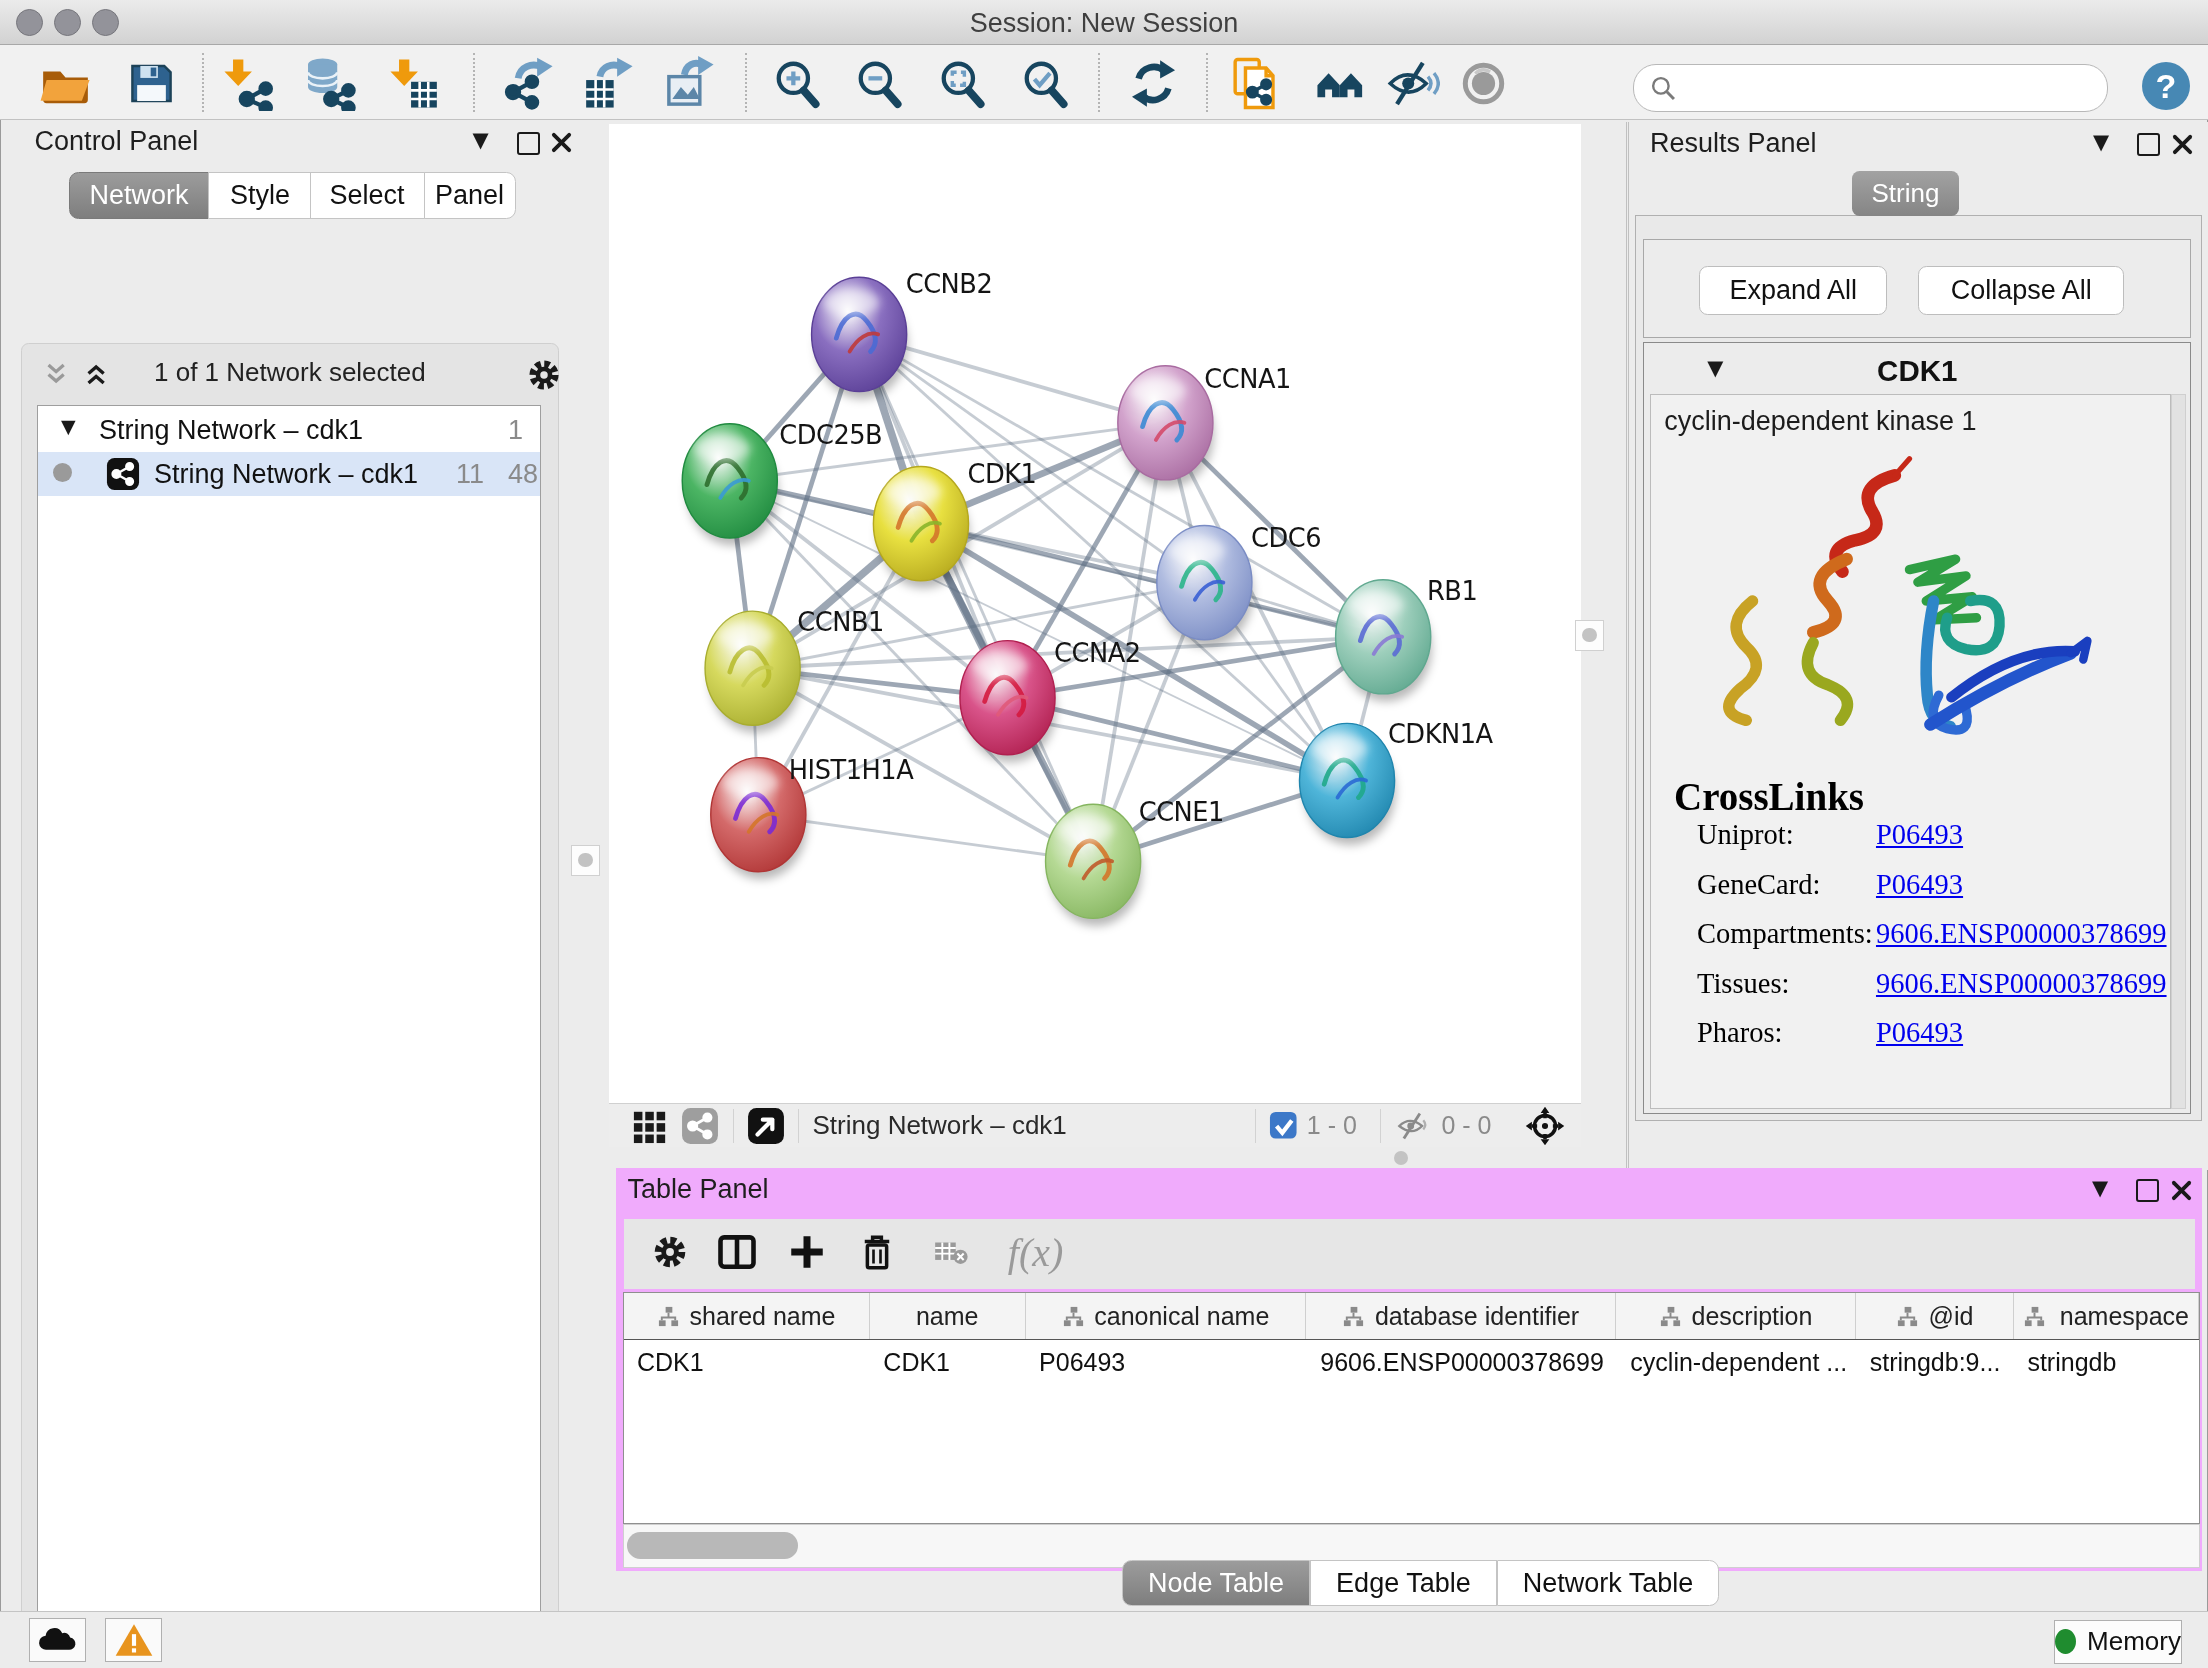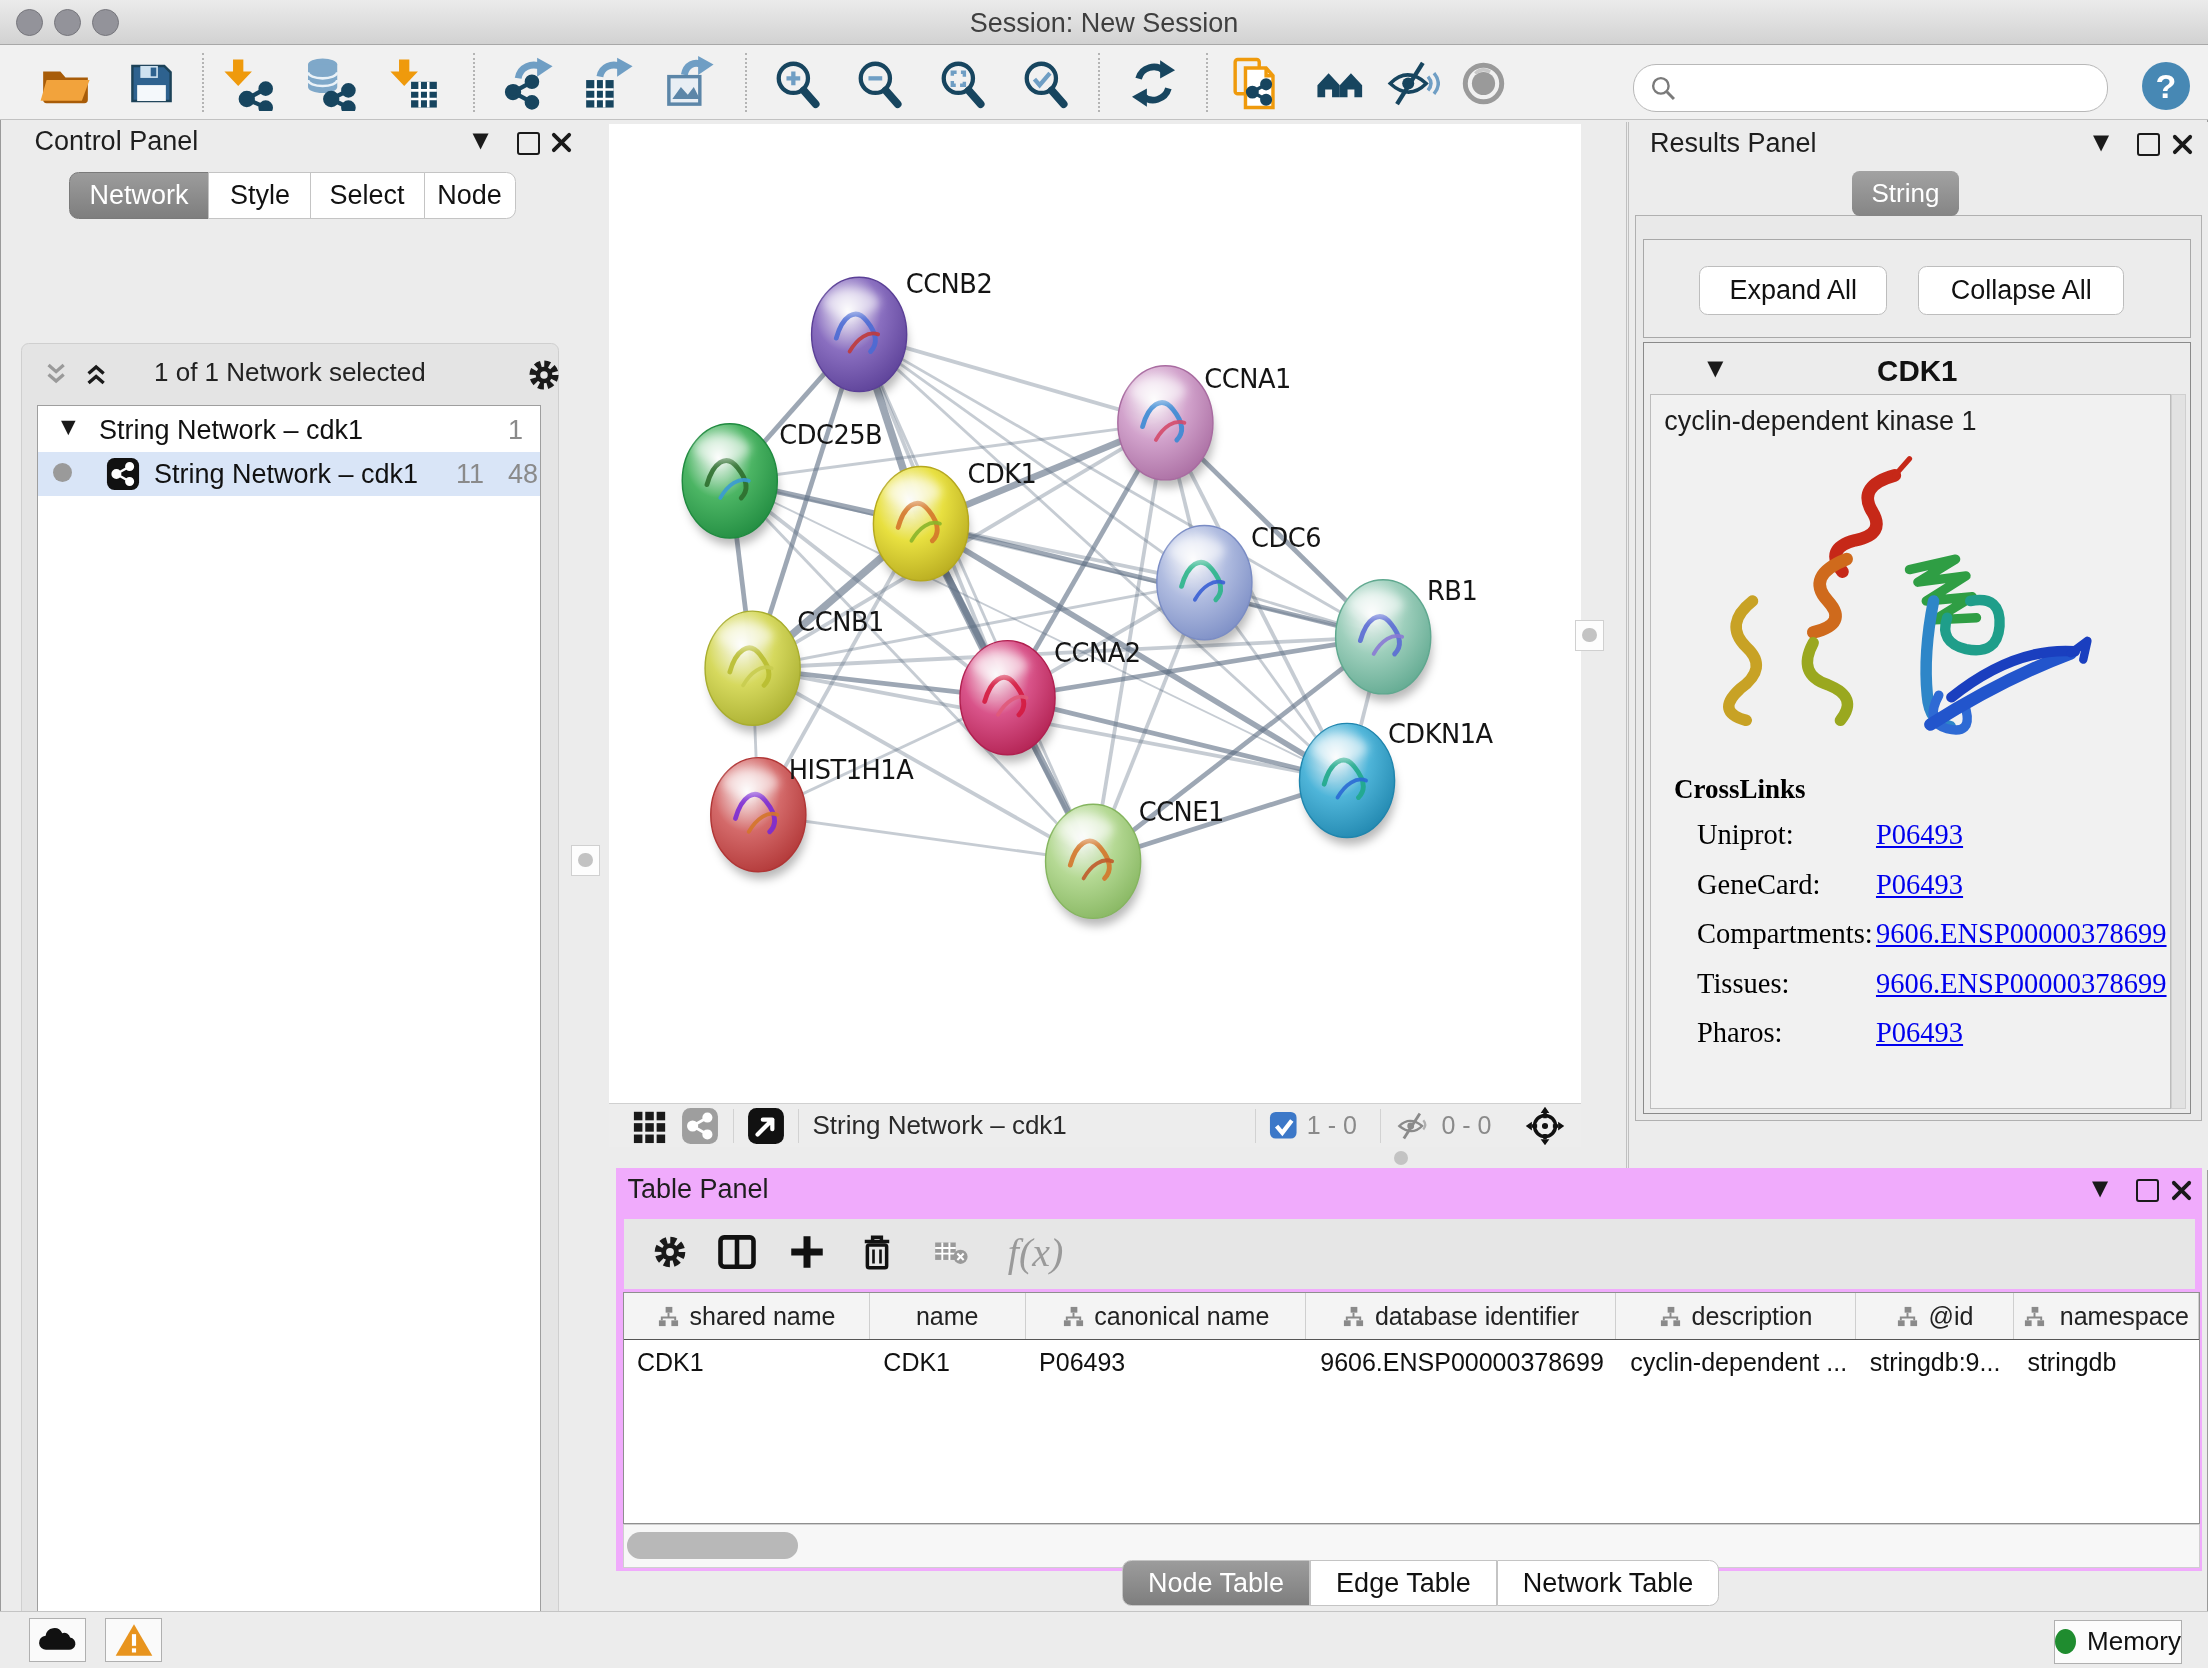--- a/index.html
+++ b/index.html
@@ -62,21 +62,21 @@
       display:flex;align-items:center;justify-content:center;z-index:3;}
   .expbox{position:absolute;left:7.6px;top:23px;width:546px;height:97px;background:#ececec;border:1px solid #a8a8a8;}
   .rbtn{position:absolute;top:26px;height:47px;background:#fff;border:1px solid #bdbdbd;border-radius:8.6px;
       font-size:27px;color:#111;display:flex;align-items:center;justify-content:center;}
   .cdkbox{position:absolute;left:7.6px;top:126px;width:546px;height:770px;background:#ececec;border:1px solid #8a8a8a;}
   .cdk-inner{position:absolute;left:5.7px;top:51px;width:519px;height:713px;background:#f1f1f1;border:1px solid #bcbcbc;}
   .genename{position:absolute;left:0;top:11.4px;width:100%;text-align:center;font-size:29.5px;font-weight:bold;color:#111;}
   .genetri{position:absolute;left:63px;top:13.3px;}
   .genedesc{font-size:27px;color:#1c1c1c;position:absolute;left:13.3px;top:11.4px;}
   .xheading{position:absolute;left:23px;top:379px;font-family:"Liberation Serif",serif;
-      font-weight:bold;font-size:27px;color:#000;}
+      font-weight:bold;font-size:39px;color:#000;}
   .xrow{position:absolute;left:46px;width:457px;height:49px;font-family:"Liberation Serif",serif;font-size:28.5px;}
   .xlabel{color:#000;}
   .xvalue{position:absolute;left:179px;color:#0000ee;text-decoration:underline;}
   .rscroll{position:absolute;right:3.8px;top:51px;width:13.3px;height:713px;background:#e2e2e2;border:1px solid #cfcfcf;}
   
   .tpanel{position:absolute;left:616px;top:1168px;width:1586px;height:403px;background:#f0abfc;}
   .tp-toolbar{position:absolute;left:7.6px;top:51px;width:1571px;height:70px;background:#e6e6e6;}
   .tpbtn{position:absolute;top:7.6px;width:51px;height:51px;display:flex;align-items:center;justify-content:center;}
   .fx{font-family:"Liberation Serif",serif;font-style:italic;font-size:40px;color:#9a9a9a;}
   .ttable{position:absolute;left:6.7px;top:124px;width:1575px;height:230px;background:#fff;border:1.9px solid #8f8f8f;}
@@ -281,21 +281,21 @@
     <span class="tri abs" style="left:465px;top:5.7px">▼</span>
     <div class="floatico abs" style="left:509px;top:9.5px"></div>
     <svg class="abs xico" style="left:542px;top:8.6px" width="23" height="23" viewBox="0 0 24 24">
       <line x1="4" y1="4" x2="20" y2="20"></line>
         <line x1="20" y1="4" x2="4" y2="20"></line>
       </svg>
     <div id="cp-tabs">
         <div class="tab sel" style="left: 61px; top: 50px; width: 139px; border-radius: 9.5px 0px 0px 9.5px;">Network</div>
         <div class="tab" style="left: 200px; top: 50px; width: 103px;">Style</div>
         <div class="tab" style="left: 302px; top: 50px; width: 113px;">Select</div>
-        <div class="tab" style="left: 416px; top: 50px; width: 90px; border-radius: 0px 9.5px 9.5px 0px;">Node</div>
+        <div class="tab" style="left: 416px; top: 50px; width: 90px; border-radius: 0px 9.5px 9.5px 0px;">Panel</div>
       </div>
     <div class="cp-inner">
       <svg class="abs" style="left:19px;top:17px" width="34" height="27" viewBox="0 0 36 24">
         <path d="M8 2 l8 7 8 -7 M8 12 l8 7 8 -7" stroke="#9a9a9a" stroke-width="3.5" fill="none"></path>
         </svg>
       <svg class="abs" style="left:59px;top:17px" width="34" height="27" viewBox="0 0 36 24">
         <path d="M8 21 l8 -7 8 7 M8 11 l8 -7 8 7" stroke="#1a1a1a" stroke-width="3.5" fill="none"></path>
         </svg>
       <div class="cp-status">1 of 1 Network selected</div>
       <svg class="abs" style="left:502px;top:11.4px" viewBox="0 0 48 48" width="40" height="40">

